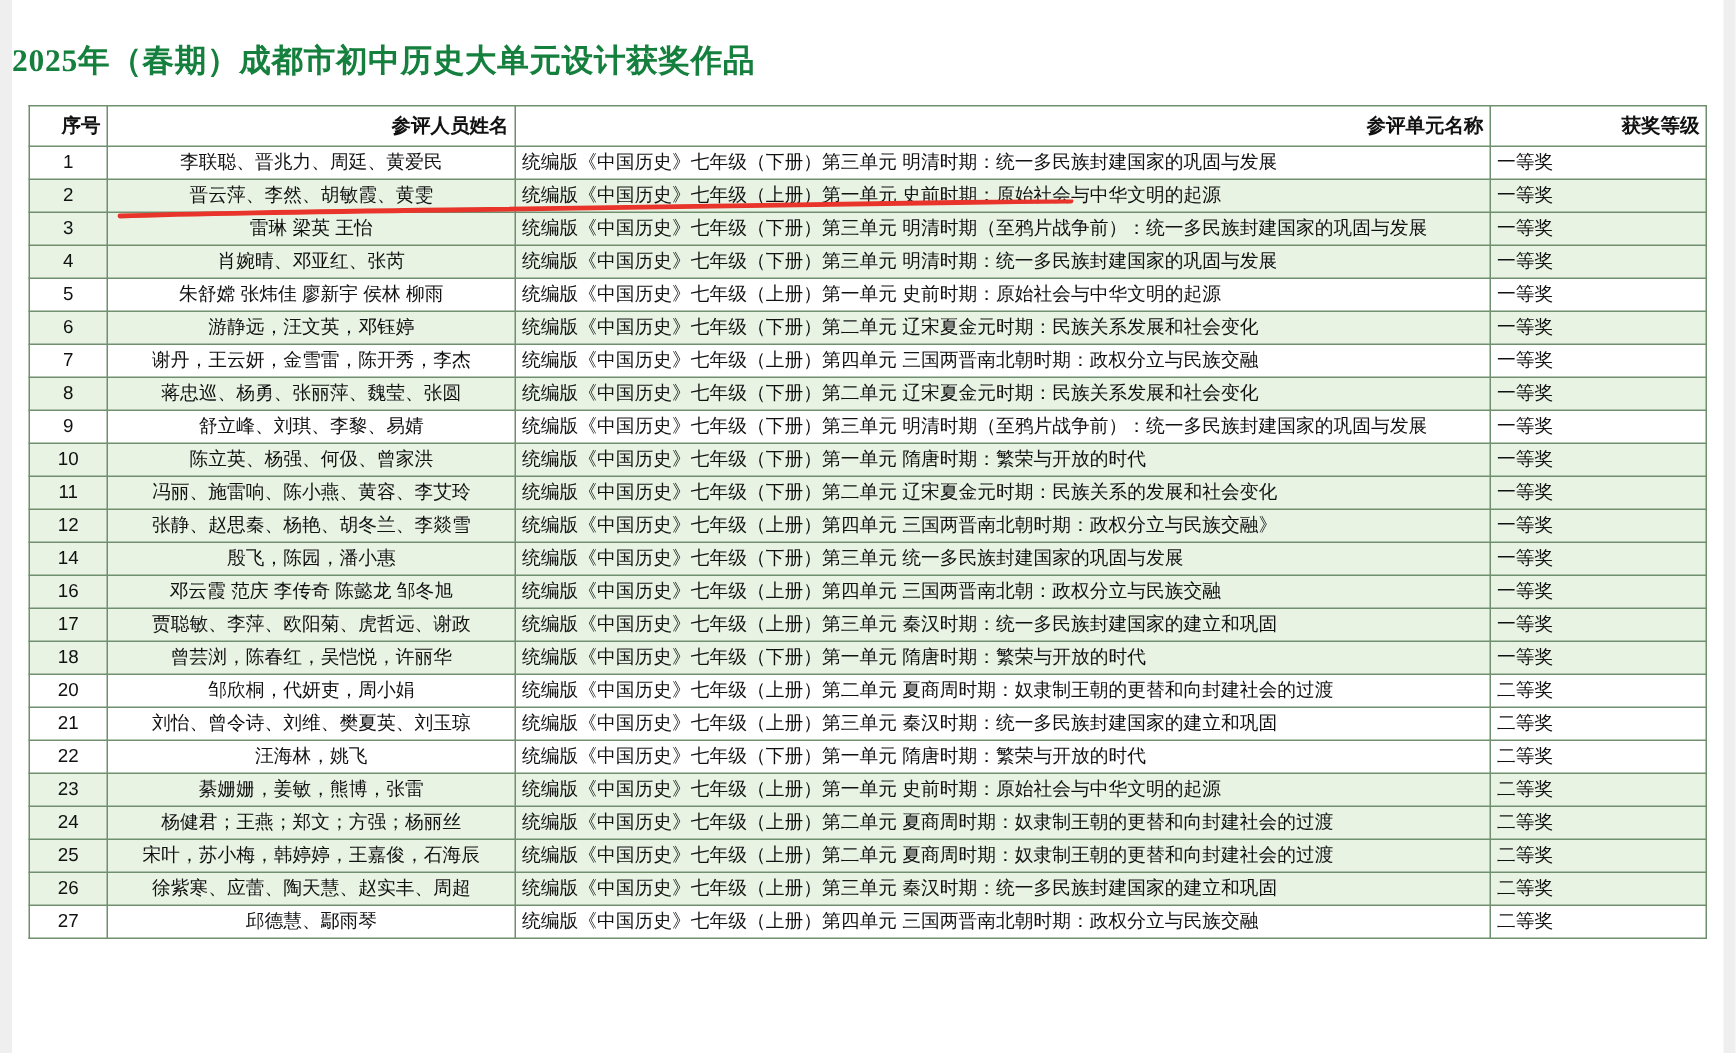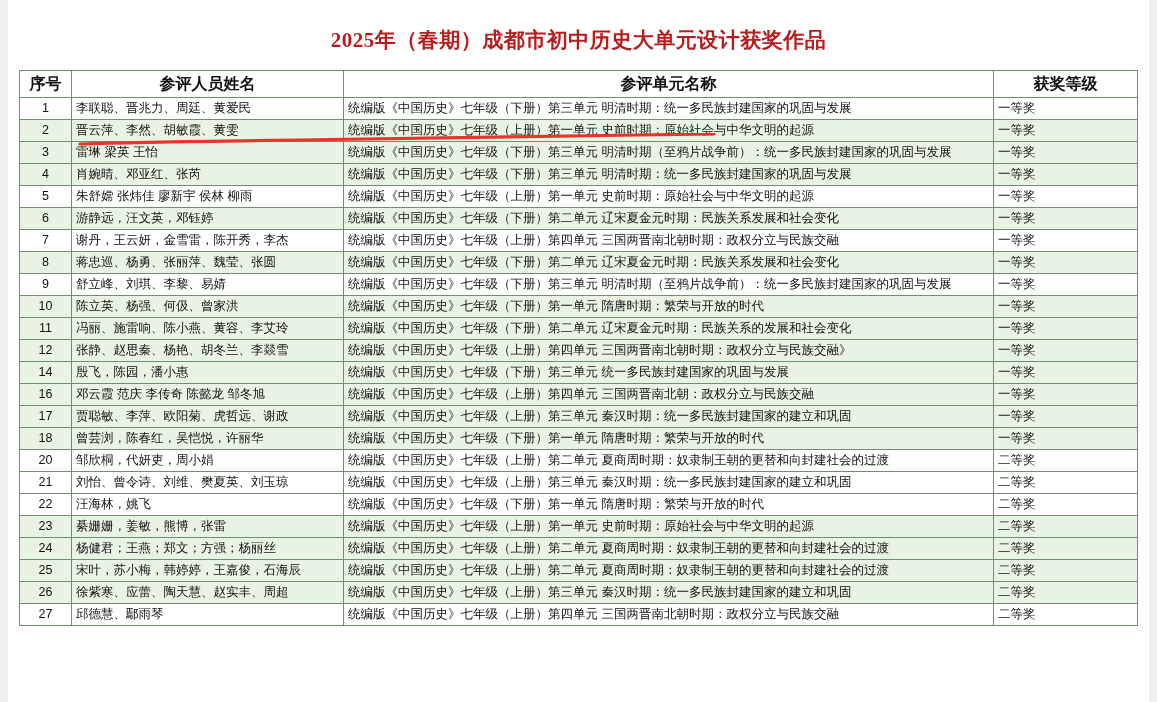--- a/index.html
+++ b/index.html
@@ -33,24 +33,24 @@
     background: #efefef;
   }
   .content {
     position: absolute;
     left: 8px;
     right: 8px;
     top: 0;
     bottom: 0;
   }
   .doc-title {
-    text-align: center;
+    text-align: left;
     font-size: 21px;
     font-weight: bold;
-    color: #b91c1c;
+    color: #15803d;
     padding-top: 26px;
     padding-bottom: 16px;
     letter-spacing: 0.5px;
     font-family: "Liberation Serif", serif;
   }
   table.award-table {
     border-collapse: collapse;
     width: 1118px;
     margin: 0 auto;
     table-layout: fixed;
@@ -60,34 +60,34 @@
     border: 1px solid #6f8f6f;
     font-size: 12.5px;
     color: #111;
     padding: 0 4px;
     height: 21px;
     line-height: 21px;
     overflow: hidden;
     white-space: nowrap;
   }
   table.award-table th {
-    text-align: center;
+    text-align: right;
     font-weight: bold;
     background: #ffffff;
     height: 26px;
     line-height: 26px;
-    font-size: 16px;
+    font-size: 13px;
   }
   col.c-idx { width: 52px; }
   col.c-names { width: 272px; }
   col.c-unit { width: 650px; }
   col.c-level { width: 144px; }
 
   td.idx { text-align: center; }
-  td.names { text-align: left; padding-left: 10px; margin-top: 24px; }
+  td.names { text-align: center; padding-left: 10px; margin-top: 24px; }
   td.unit { text-align: left; padding-left: 8px; }
   td.level { text-align: left; }
 
   tr.row-white td { background: #ffffff; }
   tr.row-green td { background: #e8f3e4; }
 
   .scribble {
     position: absolute;
     left: 70px;
     top: 133px;

